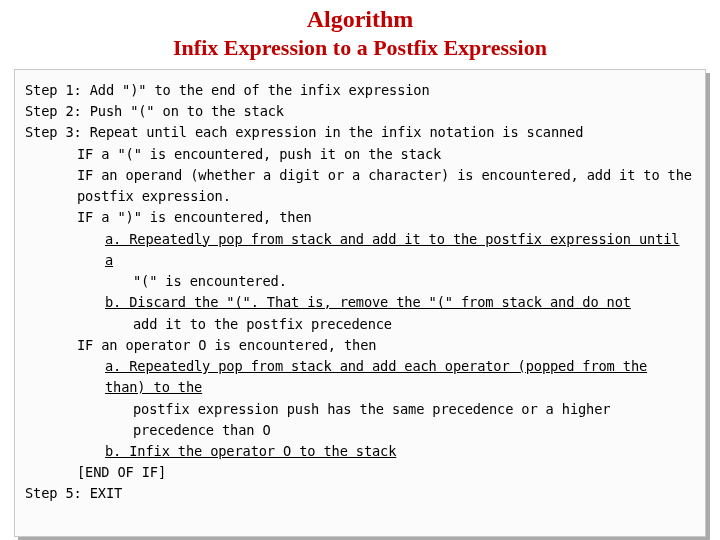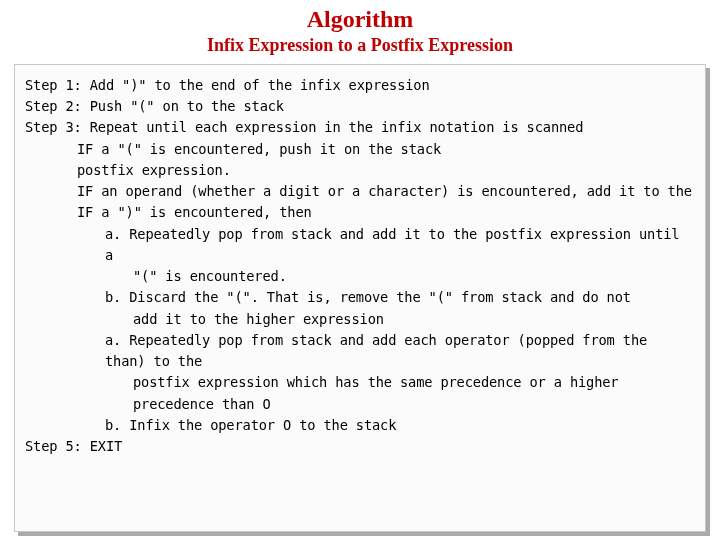--- a/index.html
+++ b/index.html
@@ -15,63 +15,65 @@
       padding-top: 6px;
     }
     .main-title {
       font-family: Georgia, 'Times New Roman', serif;
       font-size: 24px;
       font-weight: bold;
       color: #c00000;
     }
     .subtitle {
       font-family: Georgia, 'Times New Roman', serif;
-      font-size: 18px;
+      font-size: 22px;
       font-weight: bold;
       color: #c00000;
       margin-top: 2px;
     }
     .algo-box {
       margin: 8px 14px 0 14px;
       background: #fbfbfb;
       border: 1px solid #c8c8c8;
       box-shadow: 4px 4px 0 #aaa;
       padding: 10px 10px 18px 10px;
       height: 468px;
     }
     .algo {
       font-family: Consolas, 'Lucida Console', Monaco, monospace;
       font-size: 13.7px;
       line-height: 1.55;
       color: #000;
       letter-spacing: -0.15px;
     }
     .ind1 { padding-left: 52px; }
-    .ind2 { padding-left: 80px; }
+    .ind2 { padding-left: 80px; text-decoration: underline; }
     .ind3 { padding-left: 108px; }
   </style>
 </head>
 <body>
 
 <div class="title-block">
   <div class="main-title">Algorithm</div>
   <div class="subtitle">Infix Expression to a Postfix Expression</div>
 </div>
 
 <div class="algo-box">
   <div class="algo">
     <div>Step 1: Add ")" to the end of the infix expression</div>
     <div>Step 2: Push "(" on to the stack</div>
     <div>Step 3: Repeat until each expression in the infix notation is scanned</div>
     <div class="ind1">IF a "(" is encountered, push it on the stack</div>
+    <div class="ind1">IF an operand (whether a digit or a character) is encountered, add it to the</div>
     <div class="ind1">postfix expression.</div>
-    <div class="ind1">IF an operand (whether a digit or a character) is encountered, add it to the</div>
     <div class="ind1">IF a ")" is encountered, then</div>
     <div class="ind2">a. Repeatedly pop from stack and add it to the postfix expression until a</div>
     <div class="ind3">"(" is encountered.</div>
     <div class="ind2">b. Discard the "(". That is, remove the "(" from stack and do not</div>
-    <div class="ind3">add it to the higher expression</div>
+    <div class="ind3">add it to the postfix precedence</div>
+    <div class="ind1">IF an operator O is encountered, then</div>
     <div class="ind2">a. Repeatedly pop from stack and add each operator (popped from the than) to the</div>
-    <div class="ind3">postfix expression which has the same precedence or a higher precedence than O</div>
+    <div class="ind3">postfix expression push has the same precedence or a higher precedence than O</div>
     <div class="ind2">b. Infix the operator O to the stack</div>
+    <div class="ind1">[END OF IF]</div>
     <div>Step 5: EXIT</div>
   </div>
 </div>
 
 </body></html>

